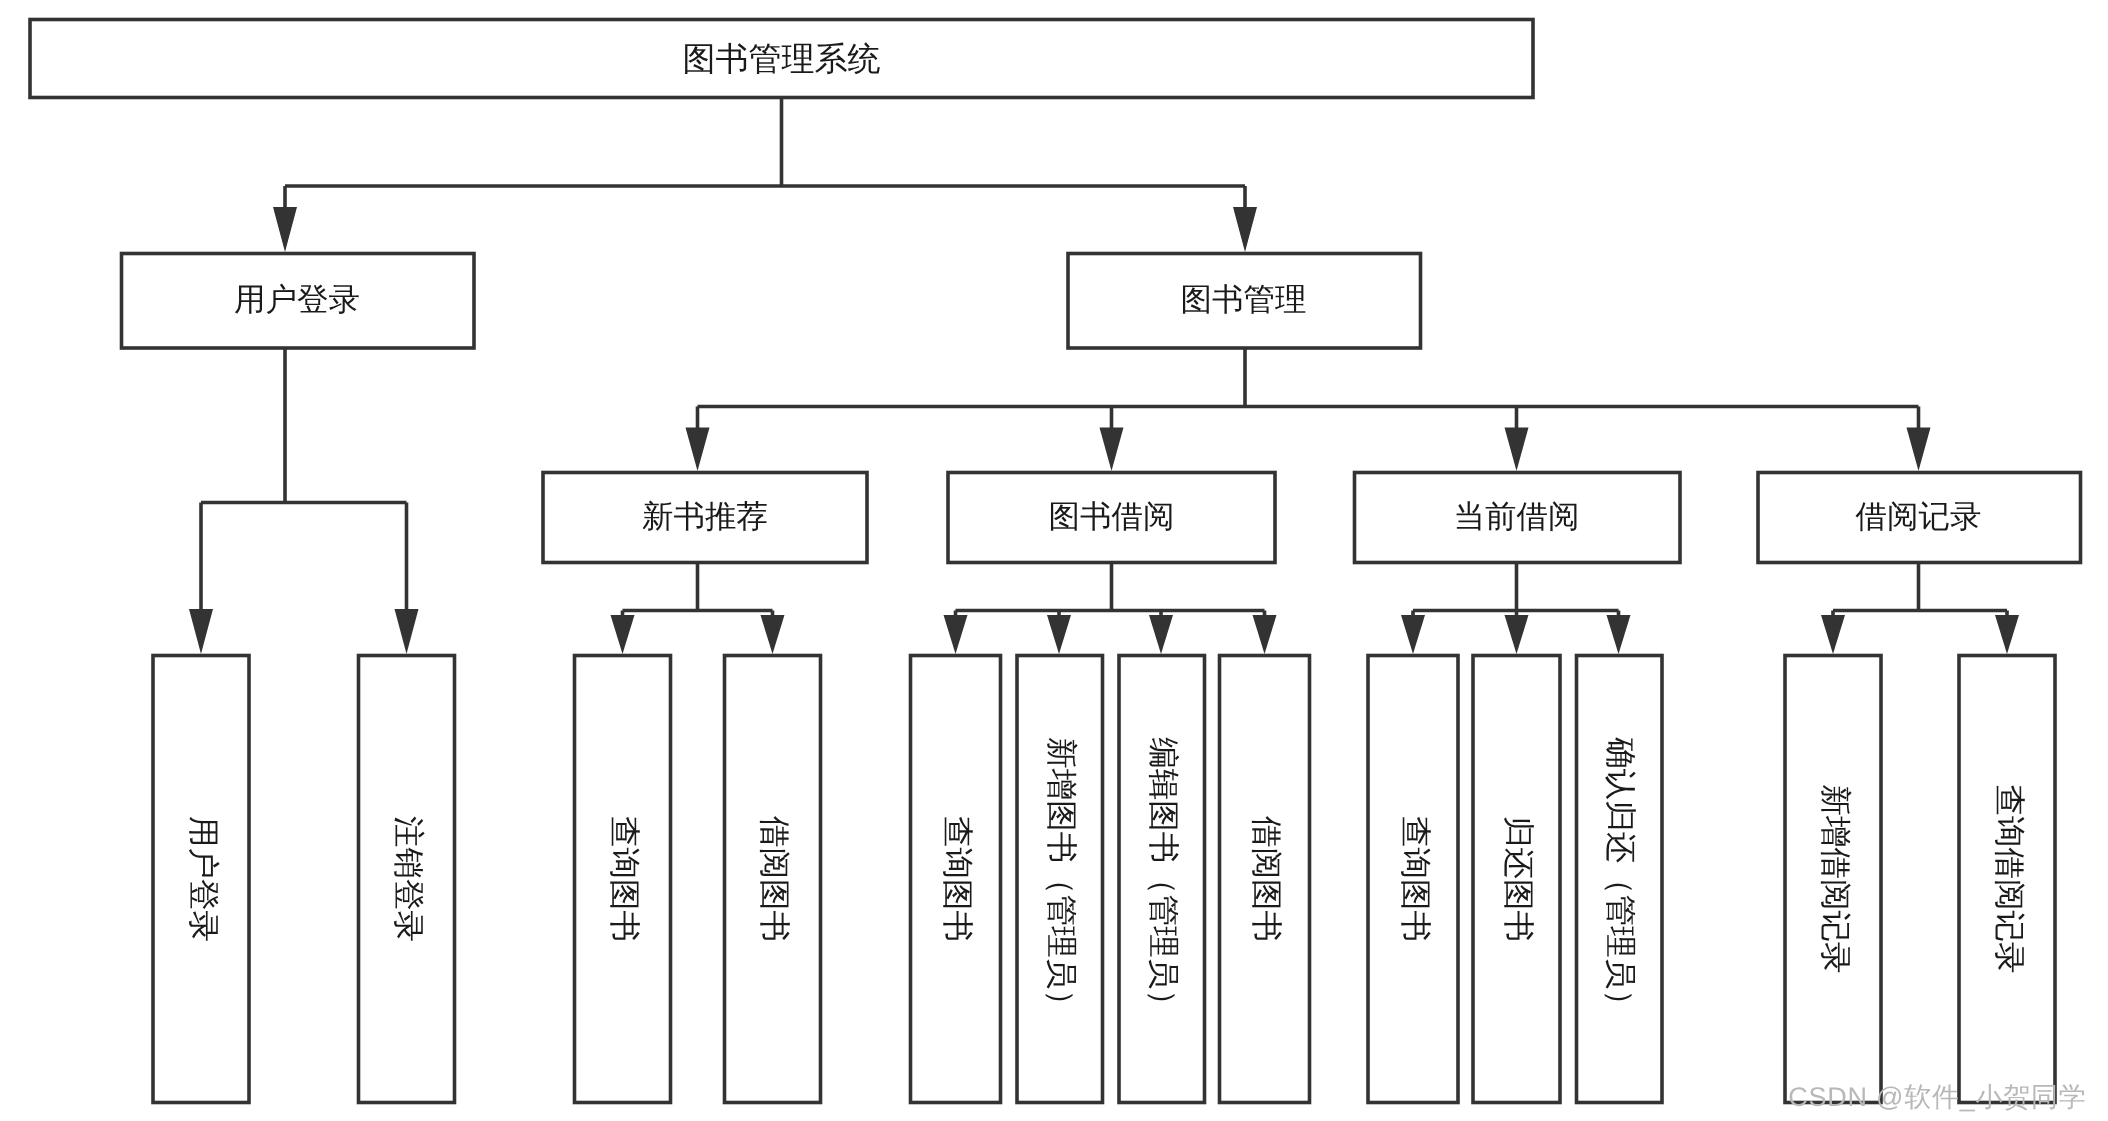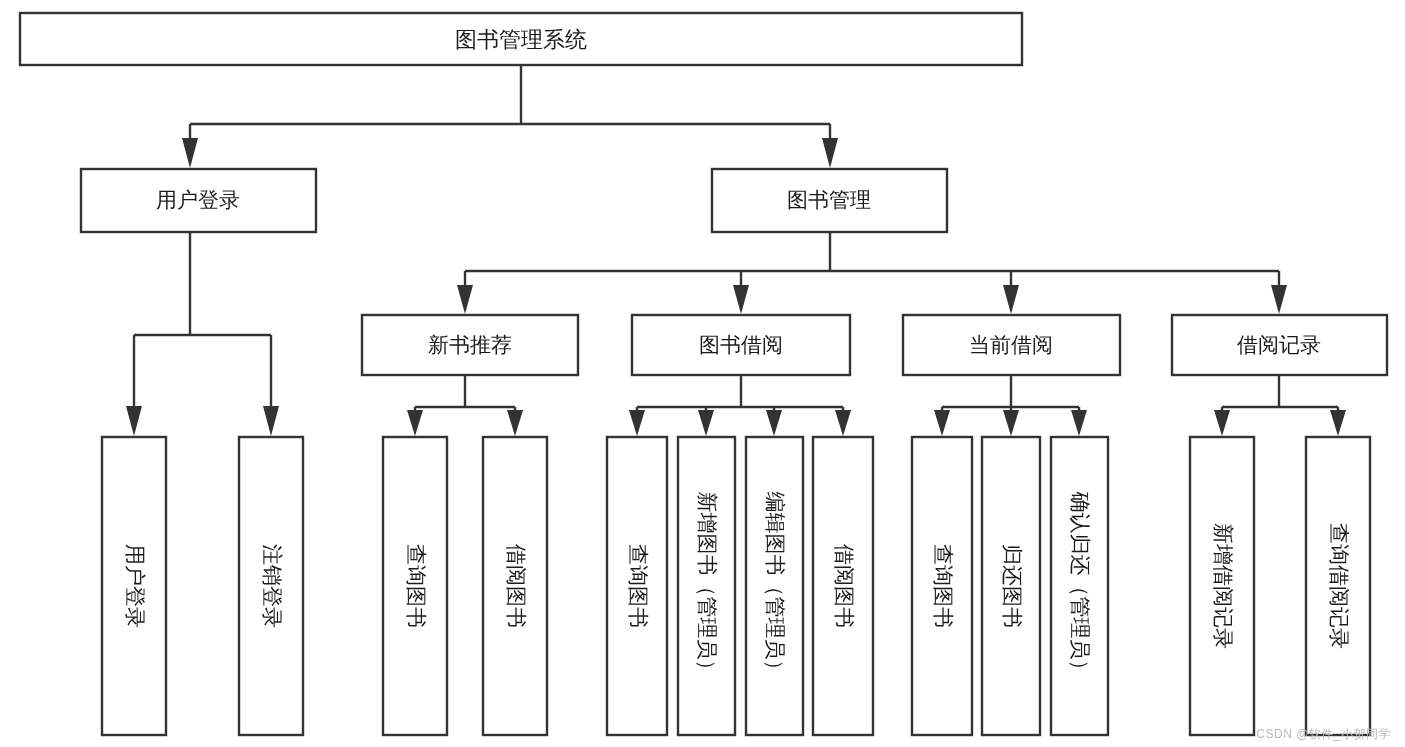--- a/index.html
+++ b/index.html
@@ -58,21 +58,21 @@
   }
   .arrow-head {
     fill: #333333;
     stroke: none;
   }
   .watermark {
     position: absolute;
     right: 14px;
     bottom: 4px;
     font-family: "Liberation Sans", "DejaVu Sans", sans-serif;
-    font-size: 12px;
+    font-size: 18px;
     color: #b8b8b8;
     letter-spacing: 0.5px;
     user-select: none;
     pointer-events: none;
   }
 </style>
 </head>
 <body>
 
 <div id="diagram-root">

